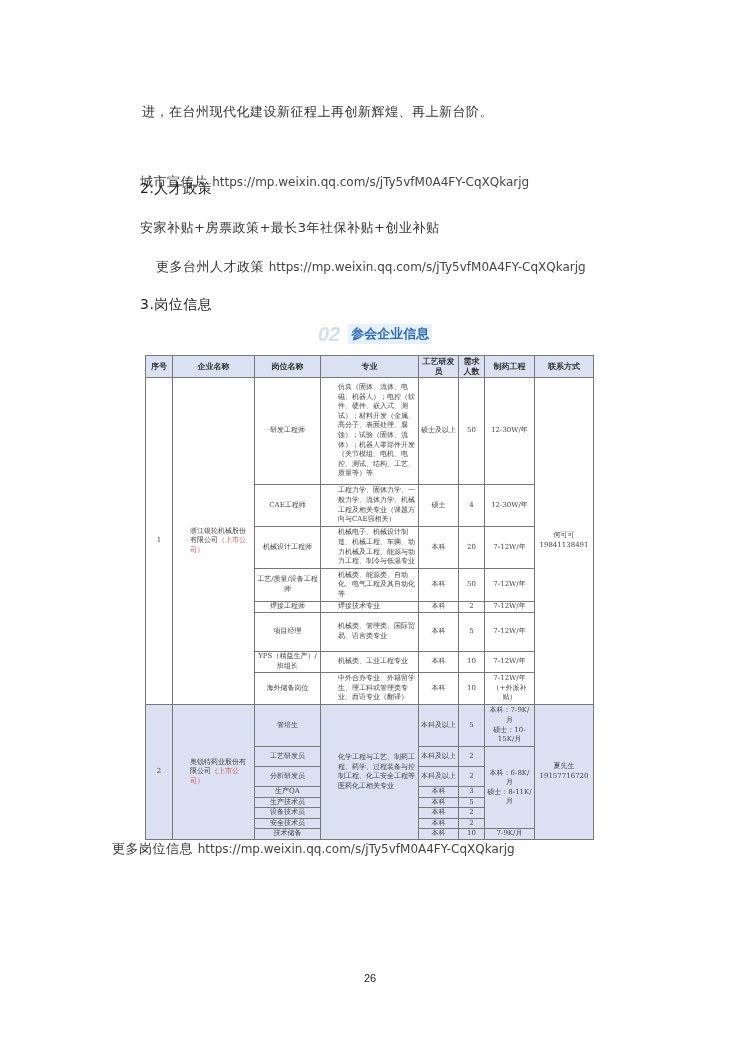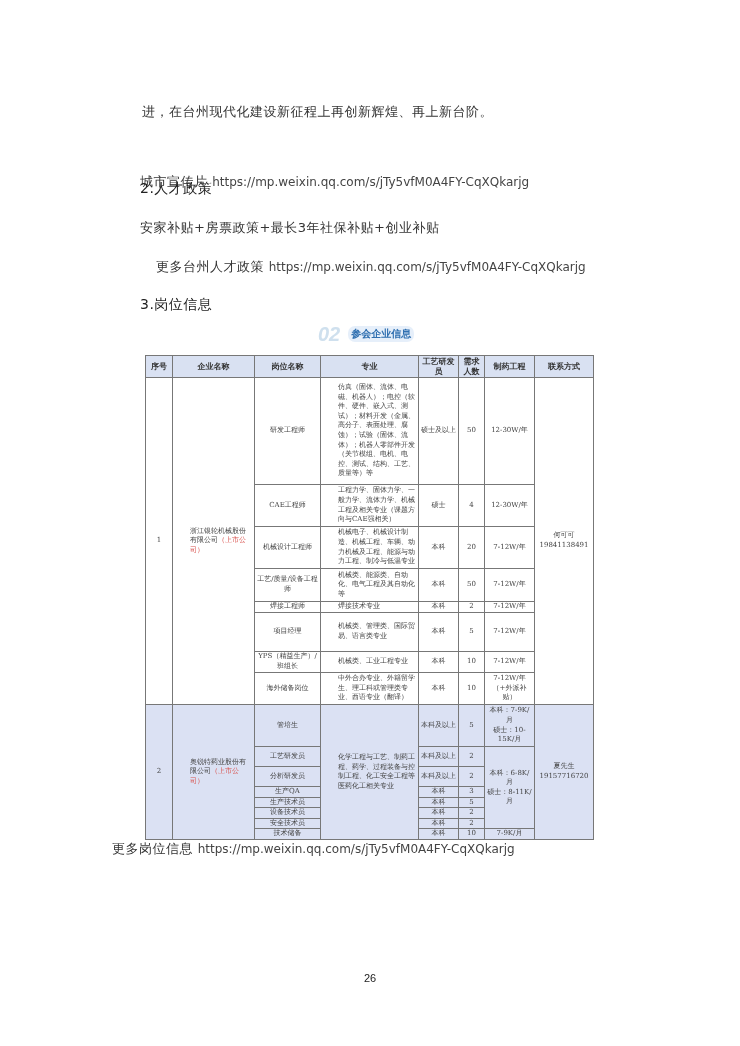--- a/index.html
+++ b/index.html
@@ -4,21 +4,21 @@
 <style>
   html, body { margin:0; padding:0; background:#ffffff; }
   body { width:740px; height:1046px; position:relative; overflow:hidden;
          font-family:"DejaVu Sans", sans-serif; color:#222; }
   .p { position:absolute; font-size:13px; white-space:nowrap; color:#333; letter-spacing:0.5px; }
   .p .url { font-family:"DejaVu Sans", sans-serif; font-size:12px; letter-spacing:0; color:#444; }
   .heading { font-size:14px; color:#222; }
   .banner { position:absolute; left:318px; top:324px; height:20px; display:flex; align-items:center; gap:8px; }
   .banner .num { font-family:"Liberation Sans", sans-serif; font-style:italic; font-weight:bold;
                  font-size:20px; color:#cfe0ee; }
-  .banner .label { font-size:10px; font-weight:bold; color:#2f6fb0; background:#e6effa; padding:1px 3px;border-radius:7px; }
+  .banner .label { font-size:13px; font-weight:bold; color:#2f6fb0; background:#e6effa; padding:1px 3px; }
   .tblwrap { position:absolute; left:145px; top:355px; width:448px; }
   .ttitle { font-family:"DejaVu Serif", serif; font-weight:bold; font-size:13.5px; text-align:center;
             height:17px; line-height:17px; color:#111; border:1px solid #c9c9c9; border-bottom:none; background:#fff; }
   table { border-collapse:collapse; width:448px; table-layout:fixed;
           font-family:"DejaVu Serif", serif; font-size:7px; color:#444; }
   td, th { border:1px solid #777; padding:0 2px; text-align:center; vertical-align:middle; line-height:9.6px; }
   th { background:#d9e1f2; font-weight:bold; font-size:8px; color:#333; height:21px;text-align:center; }
   td.major { text-align:left;padding-left:17px; }
   .listed { color:#d9534f; }
   tr.co2 td { background:#dbe1f3; }

